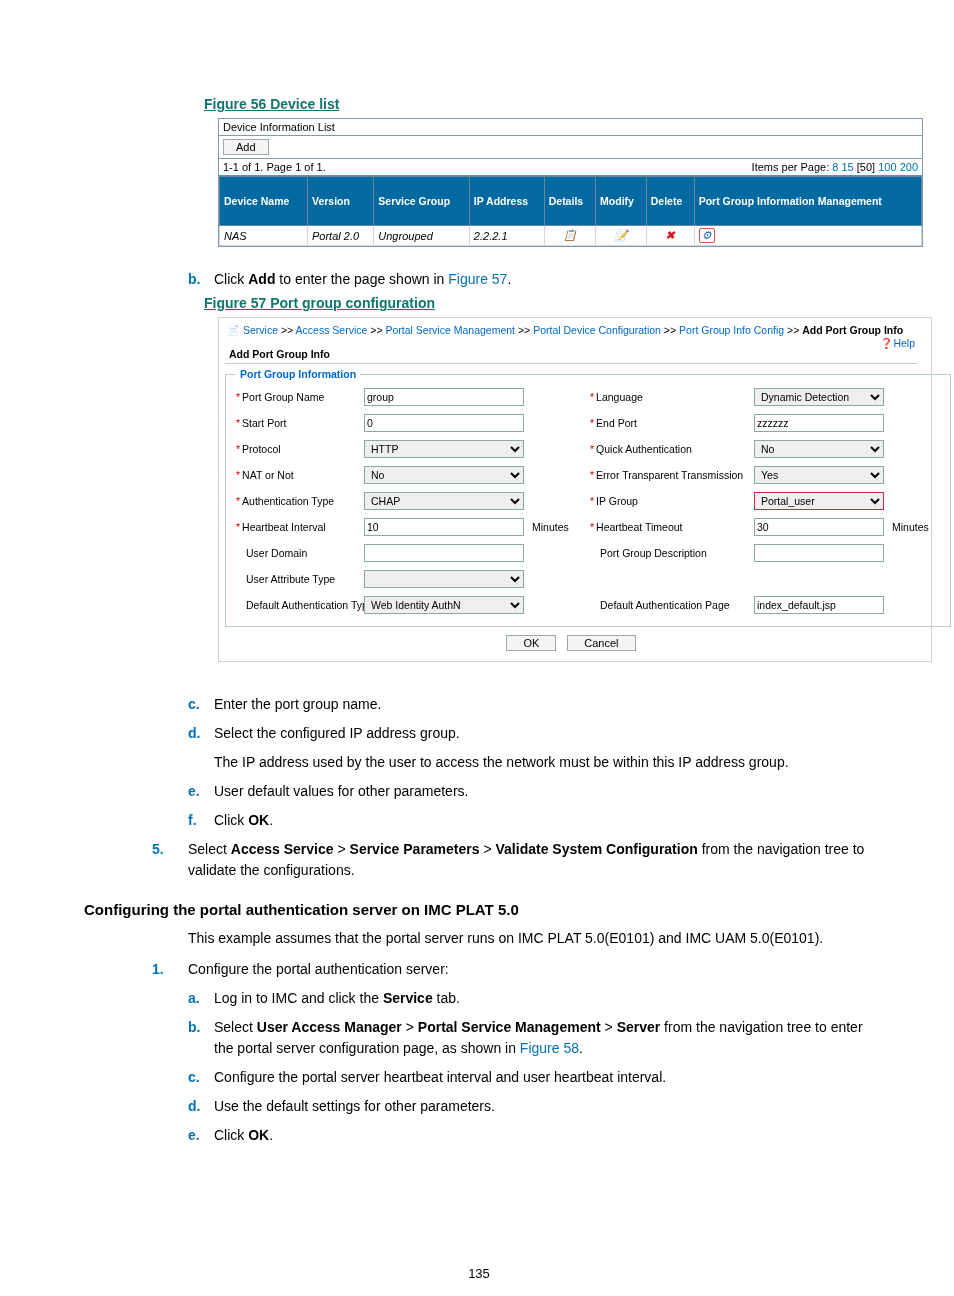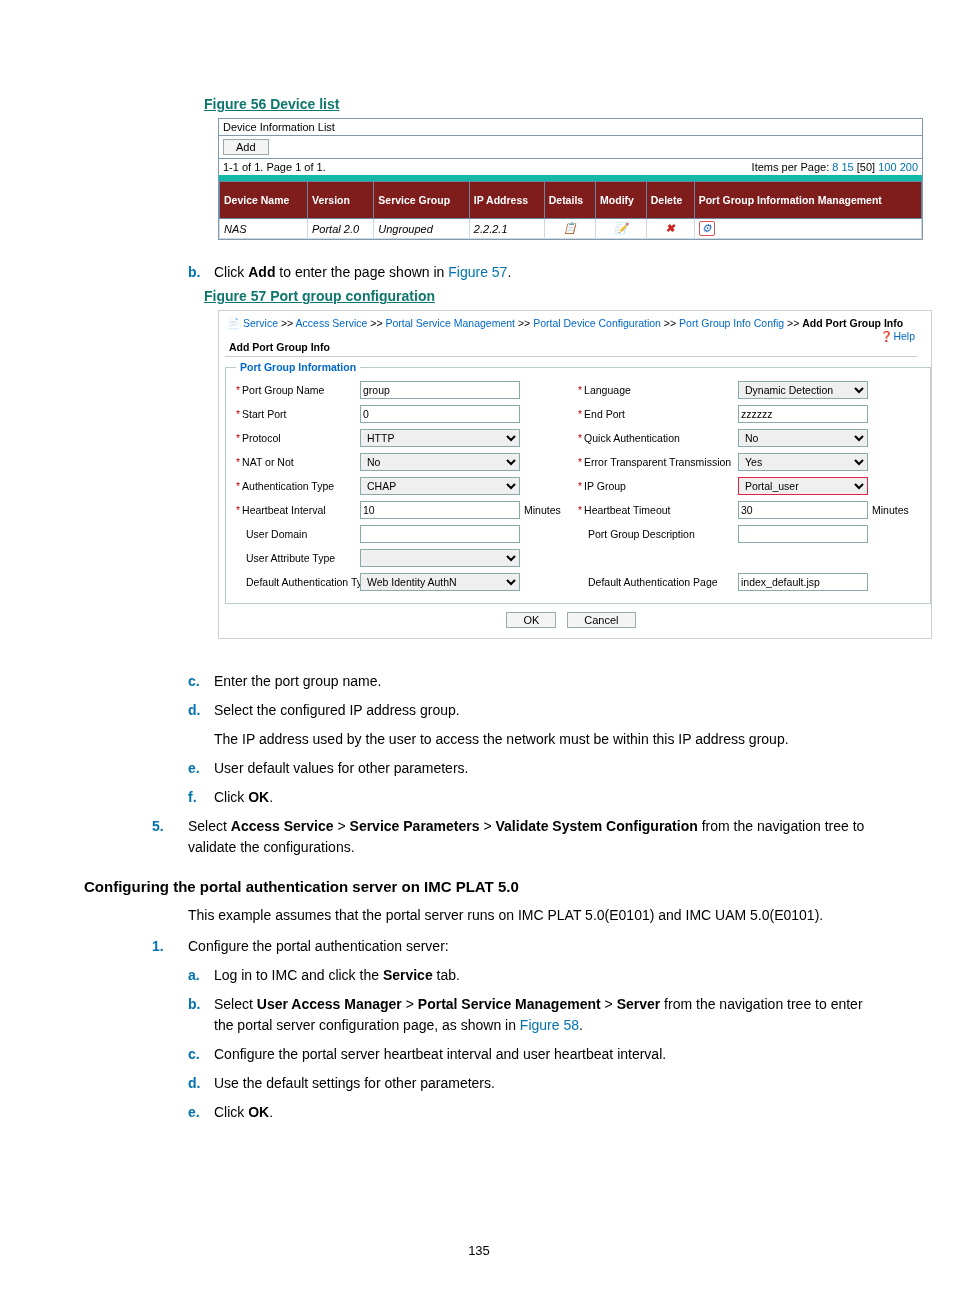--- a/index.html
+++ b/index.html
@@ -40,31 +40,31 @@
   .fig56 .add-row button {
     font-size: 11px;
     padding: 1px 12px;
     border: 1px solid #9aa;
     background: #f4f4f4;
     cursor: pointer;
   }
   .fig56 .paging {
     display: flex;
     justify-content: space-between;
-    border-bottom: 6px solid #14b8a6;
+    border-bottom: 1px solid #14b8a6;
     padding: 2px 4px;
   }
   .fig56 .paging a { color: #0073b0; text-decoration: none; }
   .fig56 table { border-collapse: collapse; width: 100%; }
   .fig56 th {
-    background: #7f1d1d;
+    background: #0369a1;
     color: #fff;
     font-weight: bold;
     text-align: left;
-    padding: 12px 4px;
+    padding: 18px 4px;
     border: 1px solid #6b84a0;
     font-size: 10.5px;
   }
   .fig56 td {
     padding: 2px 4px;
     border: 1px solid #d0d8e0;
     font-size: 11px;
     font-style: italic;
   }
   .icon-details { color: #2a6ab5; }
@@ -120,20 +120,21 @@
     font-weight: bold;
     font-size: 10.5px;
     padding: 0 4px;
   }
   .fig57 .form-grid {
     display: grid;
     grid-template-columns: 120px 160px 50px 156px 130px 48px;
     row-gap: 6px;
     column-gap: 4px;
     align-items: center;
+    gap: 8px;
   }
   .fig57 .form-grid label { white-space: nowrap; }
   .fig57 .form-grid .req { color: #c00; margin-right: 2px; }
   .fig57 input[type=text], .fig57 select {
     width: 100%;
     font-size: 10.5px;
     border: 1px solid #8aa;
     height: 18px;
     padding: 0 2px;
   }

